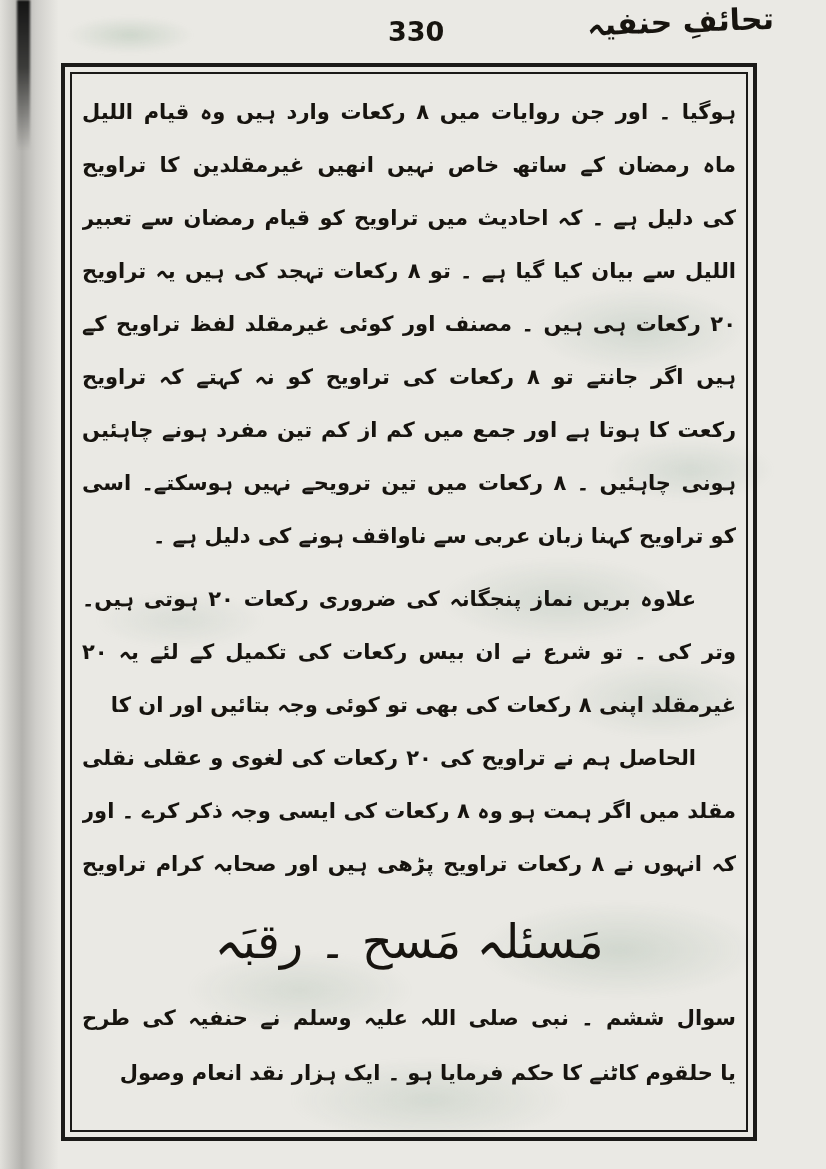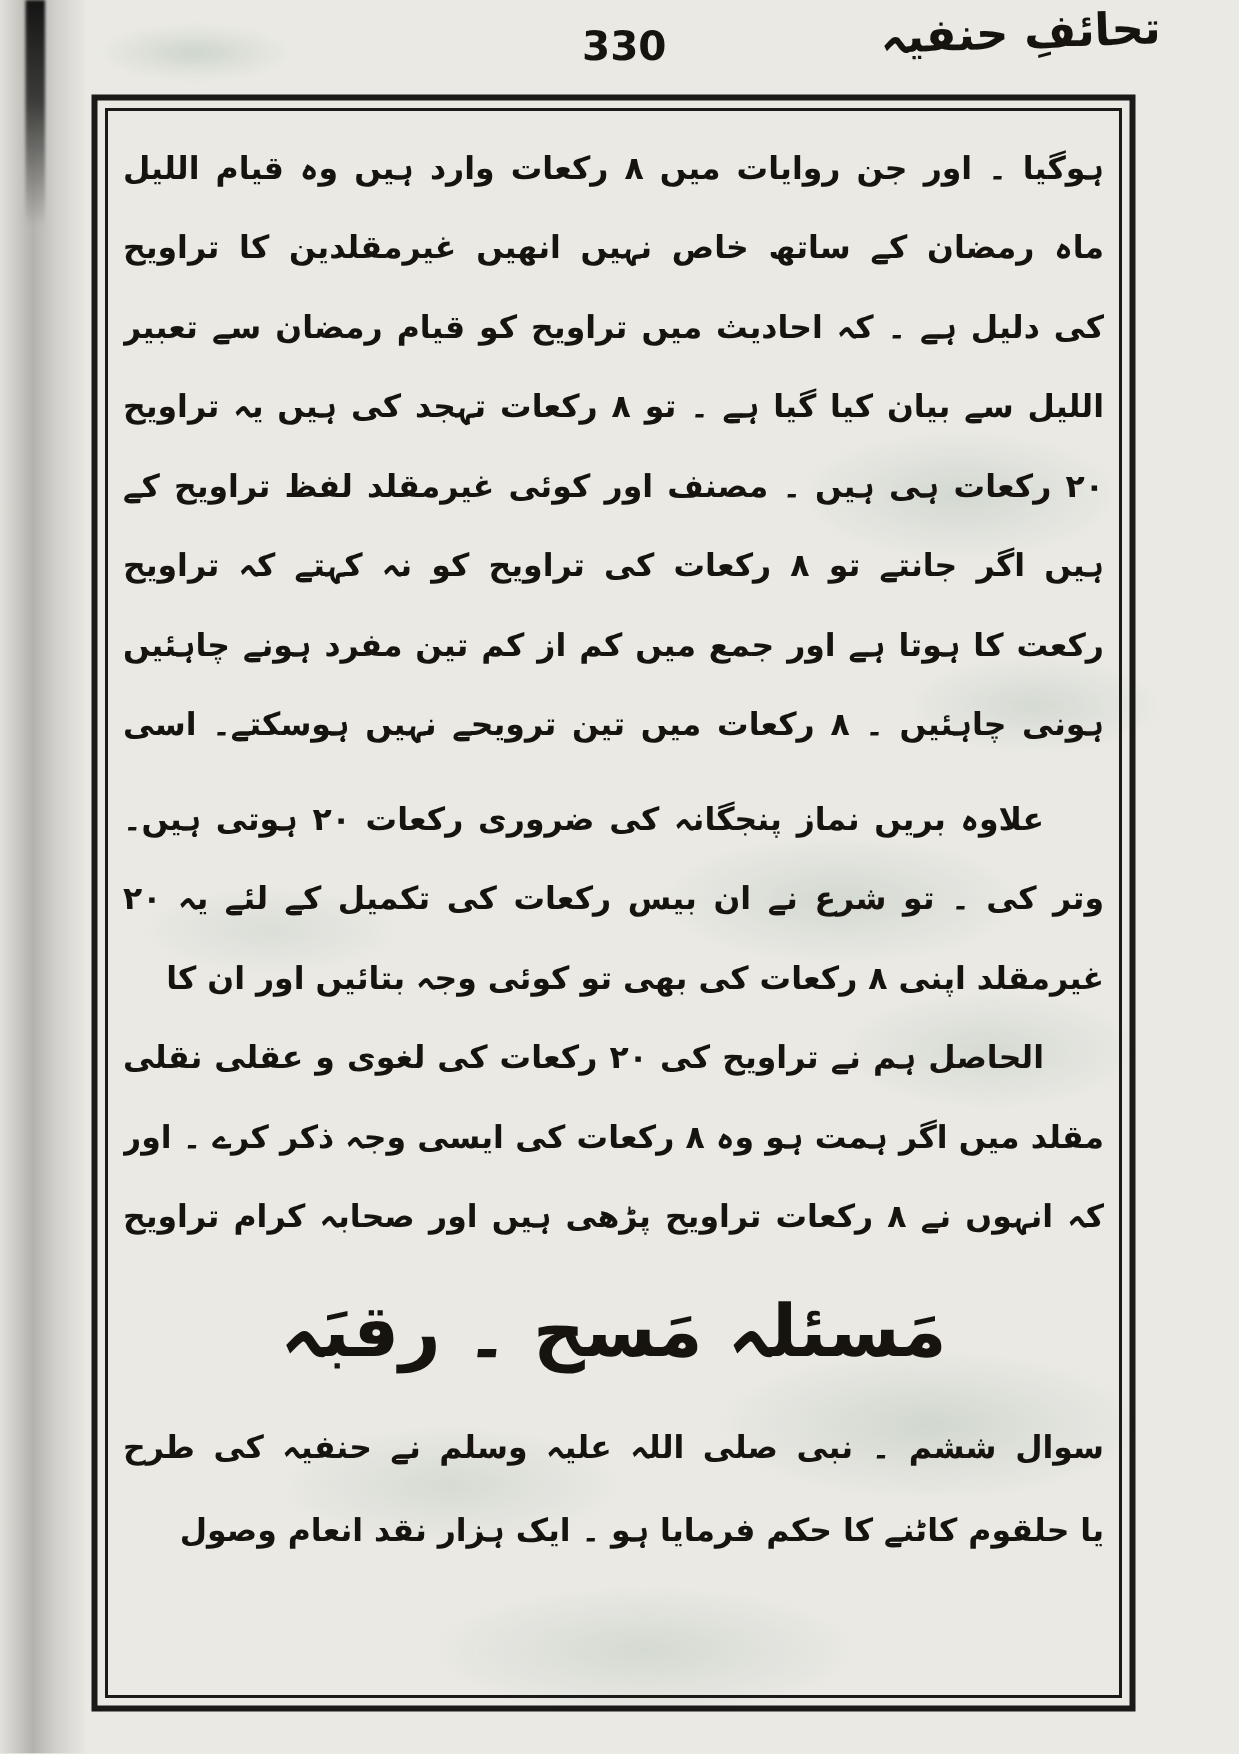--- a/index.html
+++ b/index.html
@@ -61,21 +61,21 @@
     height:53px;line-height:53px;
     overflow:hidden;
     text-align:justify;text-align-last:justify;
     text-justify:inter-word;
   }
   .line.end{text-align:right;text-align-last:right;}
   .line.indent{padding-right:40px;}
   .para2{margin-top:10px;}
   .heading{
     direction:rtl;text-align:center;
-    font-size:48px;font-weight:bold;
+    font-size:48px;font-weight:normal;
     height:96px;line-height:96px;
     margin-top:2px;
     letter-spacing:1px;
   }
   .question .line{height:55px;line-height:55px;font-size:21px;}
   .question{margin-top:2px;}
 </style>
 </head>
 <body>
 
@@ -91,20 +91,21 @@
 
     <div>
       <div class="line">ہوگیا ۔ اور جن روایات میں ۸ رکعات وارد ہیں وہ قیام اللیل یعنی نماز تہجد کی ہیں جو</div>
       <div class="line">ماہ رمضان کے ساتھ خاص نہیں انھیں غیرمقلدین کا تراویح سمجھنا یہ ان کی حدیث سے لاعلمی</div>
       <div class="line">کی دلیل ہے ۔ کہ احادیث میں تراویح کو قیام رمضان سے تعبیر کیا گیا ہے اور تہجد کو قیام</div>
       <div class="line">اللیل سے بیان کیا گیا ہے ۔ تو ۸ رکعات تہجد کی ہیں یہ تراویح کی نہیں ہیں کہ تراویح کی تو</div>
       <div class="line">۲۰ رکعات ہی ہیں ۔ مصنف اور کوئی غیرمقلد لفظ تراویح کے معنے و حقیقت سے ناواقف</div>
       <div class="line">ہیں اگر جانتے تو ۸ رکعات کی تراویح کو نہ کہتے کہ تراویح ترویحہ کی جمع ہے اور ترویحہ چار</div>
       <div class="line">رکعت کا ہوتا ہے اور جمع میں کم از کم تین مفرد ہونے چاہئیں تو تین ترویحوں کی بارہ رکعات</div>
       <div class="line">ہونی چاہئیں ۔ ۸ رکعات میں تین ترویحے نہیں ہوسکتے۔ اسی بنا پر غیرمقلدین کا ۸ رکعات</div>
+      <div class="line end">کو تراویح کہنا زبان عربی سے ناواقف ہونے کی دلیل ہے ۔</div>
     </div>
 
     <div class="para2">
       <div class="line indent">علاوہ بریں نماز پنجگانہ کی ضروری رکعات ۲۰ ہوتی ہیں۔ ۱۷ فرض اور تین رکعت</div>
       <div class="line">وتر کی ۔ تو شرع نے ان بیس رکعات کی تکمیل کے لئے یہ ۲۰ رکعات تراویح مقرر فرمادیں ۔</div>
       <div class="line end">غیرمقلد اپنی ۸ رکعات کی بھی تو کوئی وجہ بتائیں اور ان کا تراویح ہونا ثابت کریں ۔</div>
     </div>
 
     <div>
       <div class="line indent">الحاصل ہم نے تراویح کی ۲۰ رکعات کی لغوی و عقلی نقلی وجہ بیان کردی ۔ کسی غیر</div>

